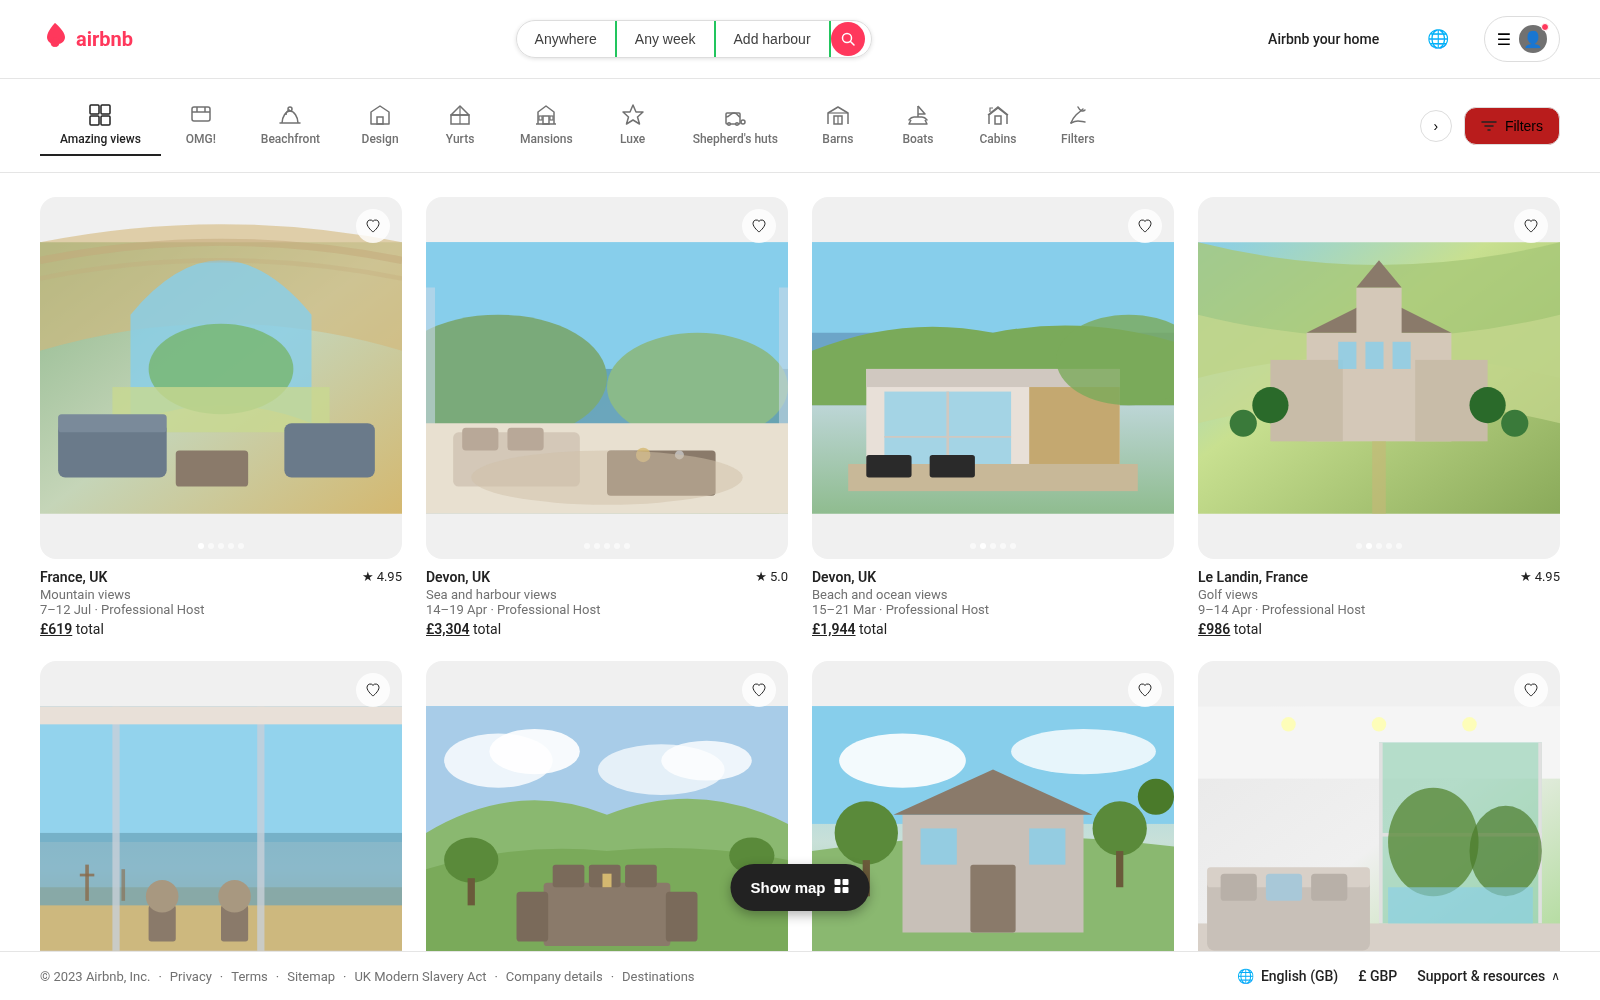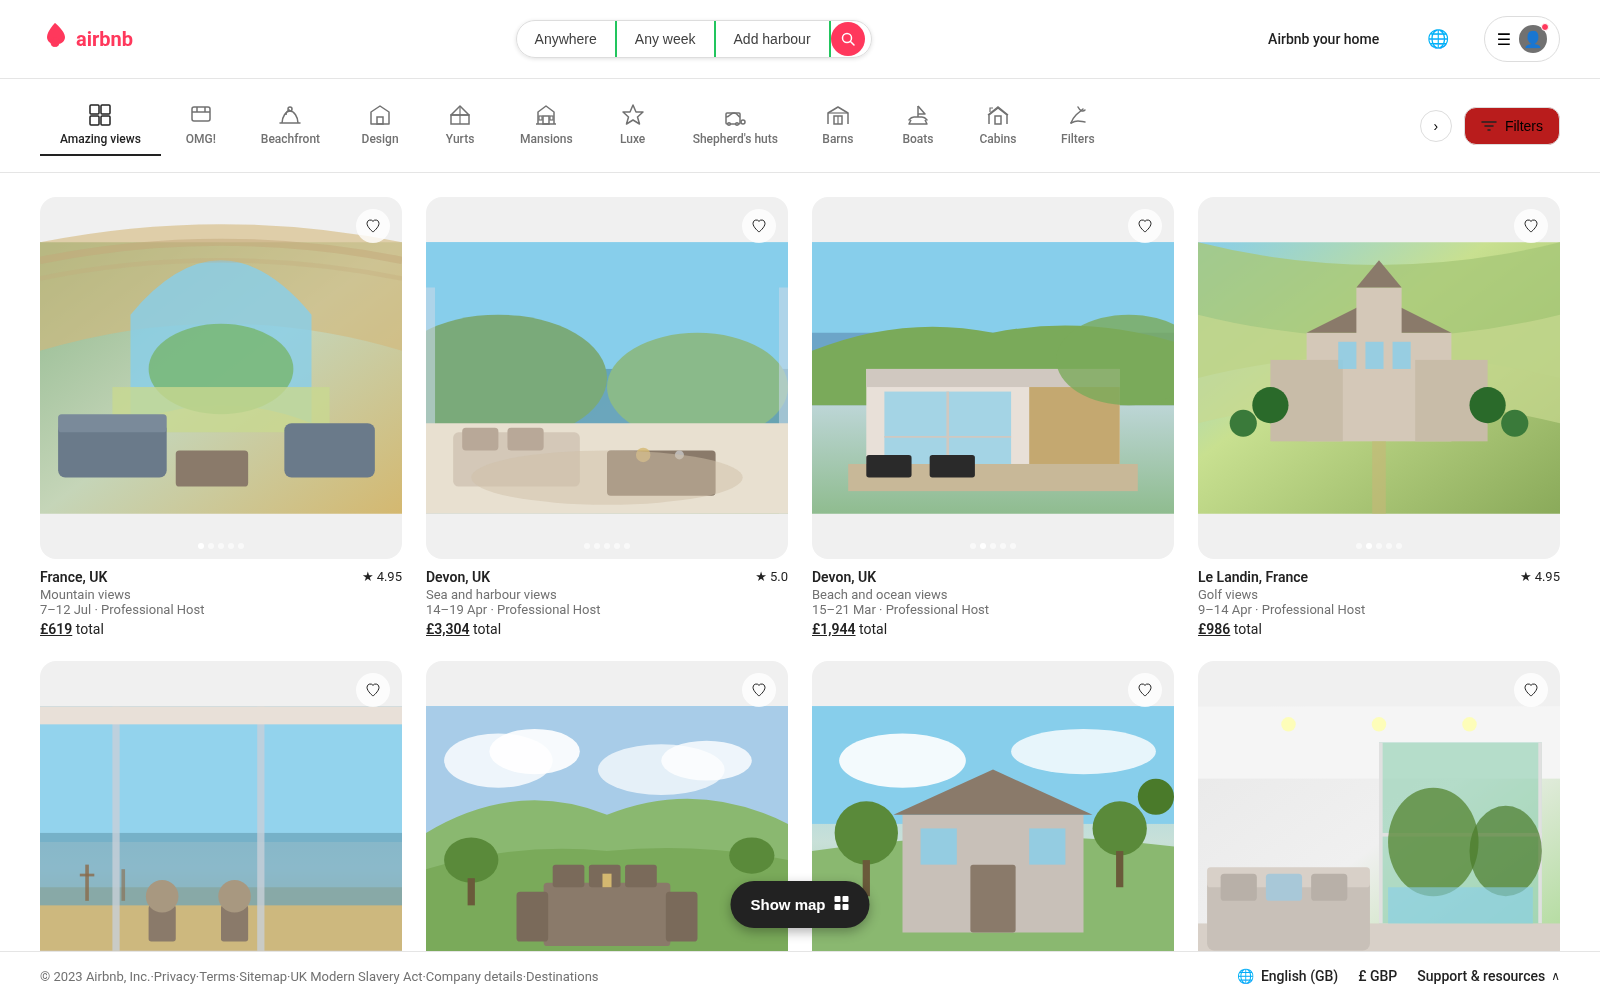--- a/index.html
+++ b/index.html
@@ -85,36 +85,36 @@
     .listing-rating { display: flex; align-items: center; gap: 3px; font-size: 13px; }
     .star { color: #222; }
     .listing-subtitle { font-size: 13px; color: #717171; margin-top: 2px; }
     .listing-dates { font-size: 13px; color: #717171; }
     .listing-price { font-size: 14px; margin-top: 4px; }
     .listing-price-amount { font-weight: 600; margin-top: 16px; }
     .listing-price-underline { text-decoration: underline; }
 
     
     .show-map-wrap {
-      position: fixed; bottom: 72px; left: 50%; transform: translateX(-50%); z-index: 200;
+      position: fixed; bottom: 89px; left: 50%; transform: translateX(-50%); z-index: 200;
     }
     .show-map-btn {
       background: #222; color: #fff; border: none; border-radius: 24px;
       padding: 14px 20px; font-size: 15px; font-weight: 600; cursor: pointer;
       display: flex; align-items: center; gap: 8px; box-shadow: 0 4px 12px rgba(0,0,0,0.3);
     }
     .map-grid-icon { font-size: 14px; }
 
     
     .footer {
       display: flex; align-items: center; justify-content: space-between;
       padding: 16px 40px; border-top: 1px solid #e5e5e5; background: #fff;
       position: fixed; bottom: 0; left: 0; right: 0; z-index: 100;
     }
-    .footer-left { display: flex; align-items: center; font-size: 13px; color: #717171; flex-wrap: wrap; }
+    .footer-left { display: flex; align-items: center; gap: 8px; font-size: 13px; color: #717171; flex-wrap: wrap; }
     .footer-link { color: #717171; text-decoration: none; cursor: pointer; }
     .footer-sep { color: #717171; }
     .footer-right { display: flex; align-items: center; gap: 20px; font-size: 14px; font-weight: 500; }
     .footer-right-item { display: flex; align-items: center; gap: 6px; cursor: pointer; }
     .support-chevron { font-size: 12px; }
 
     
     .placeholder-art {
       width: 100%;
       height: 100%;

